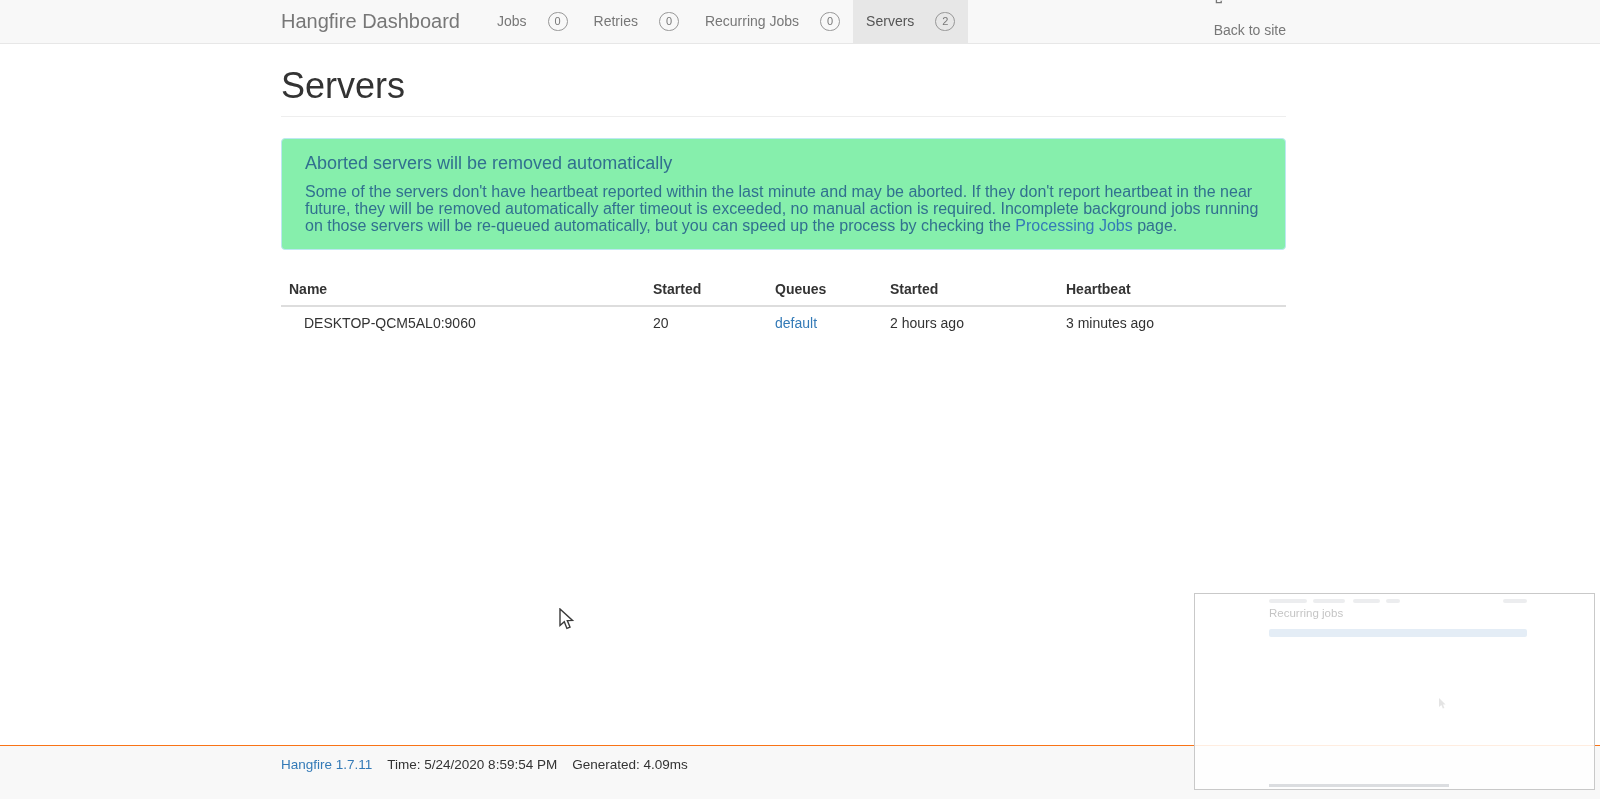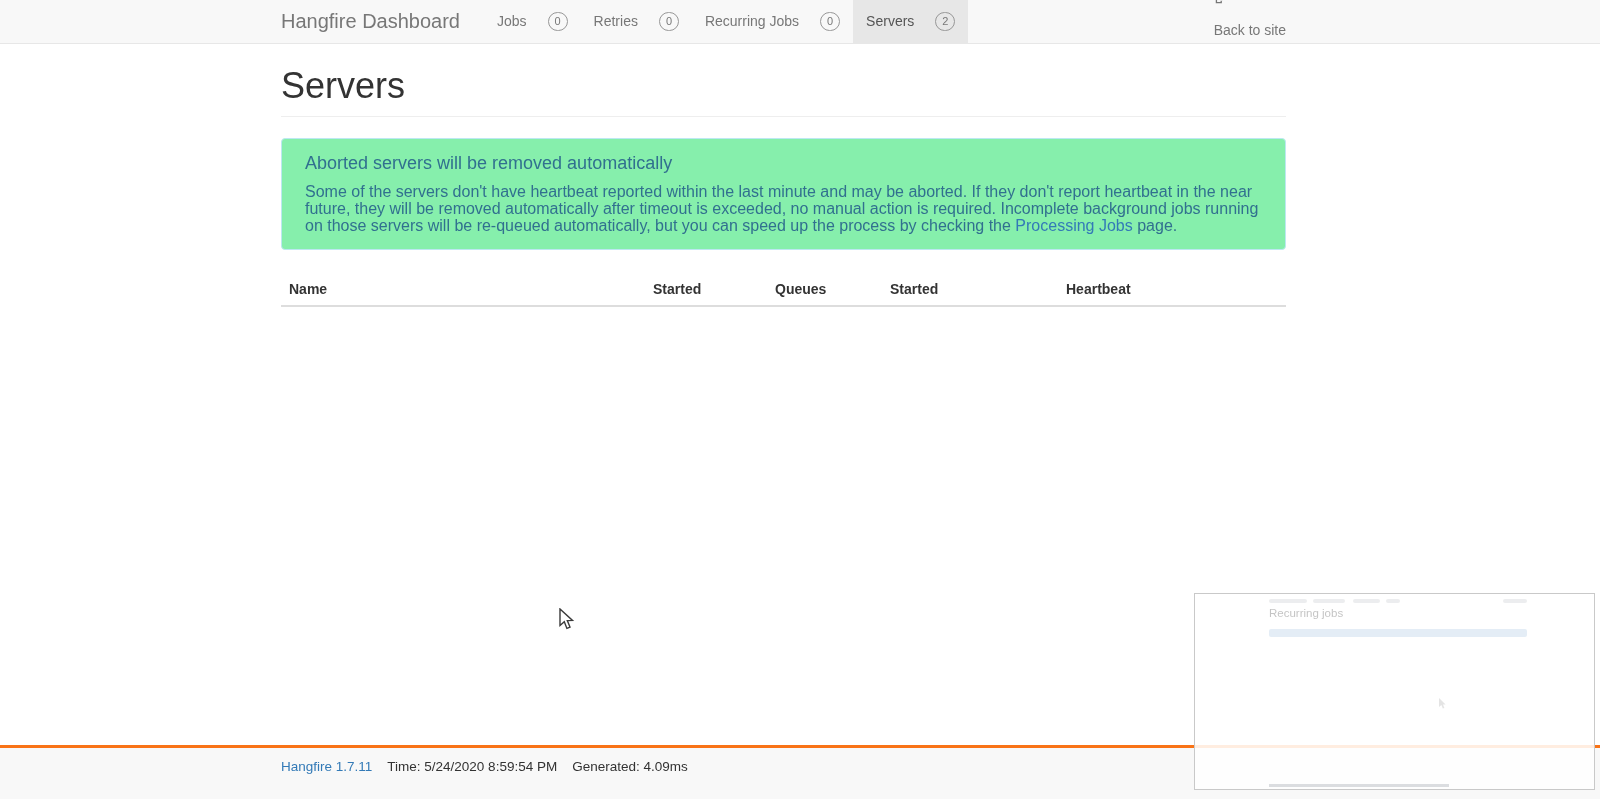--- a/index.html
+++ b/index.html
@@ -75,21 +75,21 @@
   .col-queues { width: 115px; margin-top: 20px; } .col-started { width: 176px; }
   .check {
     display: inline-block; width: 15px; color: #4aa64a;
     font-size: 13px; font-weight: 700;
   }
   .queue-link { color: #337ab7; text-decoration: none; cursor: pointer; }
 
   
   .footer {
     position: absolute; left: 0; right: 0; bottom: 0; height: 54px;
-    background: #f8f8f8; border-top: 3px solid #f97316;
+    background: #f8f8f8; border-top: 1px solid #f97316;
     padding-top: 11px; font-size: 13.5px; color: #333;
   }
   .footer .container { display: flex; gap: 15px; white-space: nowrap; }
   .footer a { color: #337ab7; text-decoration: none; cursor: pointer; }
 
   
   .ghost {
     position: absolute; left: 1194px; top: 593px;
     width: 401px; height: 197px; z-index: 20;
     background: rgba(255,255,255,0.87);
@@ -164,20 +164,27 @@
     <thead>
       <tr>
         <th class="col-name">Name</th>
         <th class="col-workers">Started</th>
         <th class="col-queues">Queues</th>
         <th class="col-started">Started</th>
         <th>Heartbeat</th>
       </tr>
     </thead>
     <tbody>
+      <tr>
+        <td><span class="check"></span><span>DESKTOP-QCM5AL0:9060</span></td>
+        <td>20</td>
+        <td><a class="queue-link">default</a></td>
+        <td>2 hours ago</td>
+        <td>3 minutes ago</td>
+      </tr>
     </tbody>
   </table>
 </div>
 
 <div class="footer">
   <div class="container">
     <a>Hangfire 1.7.11</a>
     <span>Time: 5/24/2020 8:59:54 PM</span>
     <span>Generated: 4.09ms</span>
   </div>

